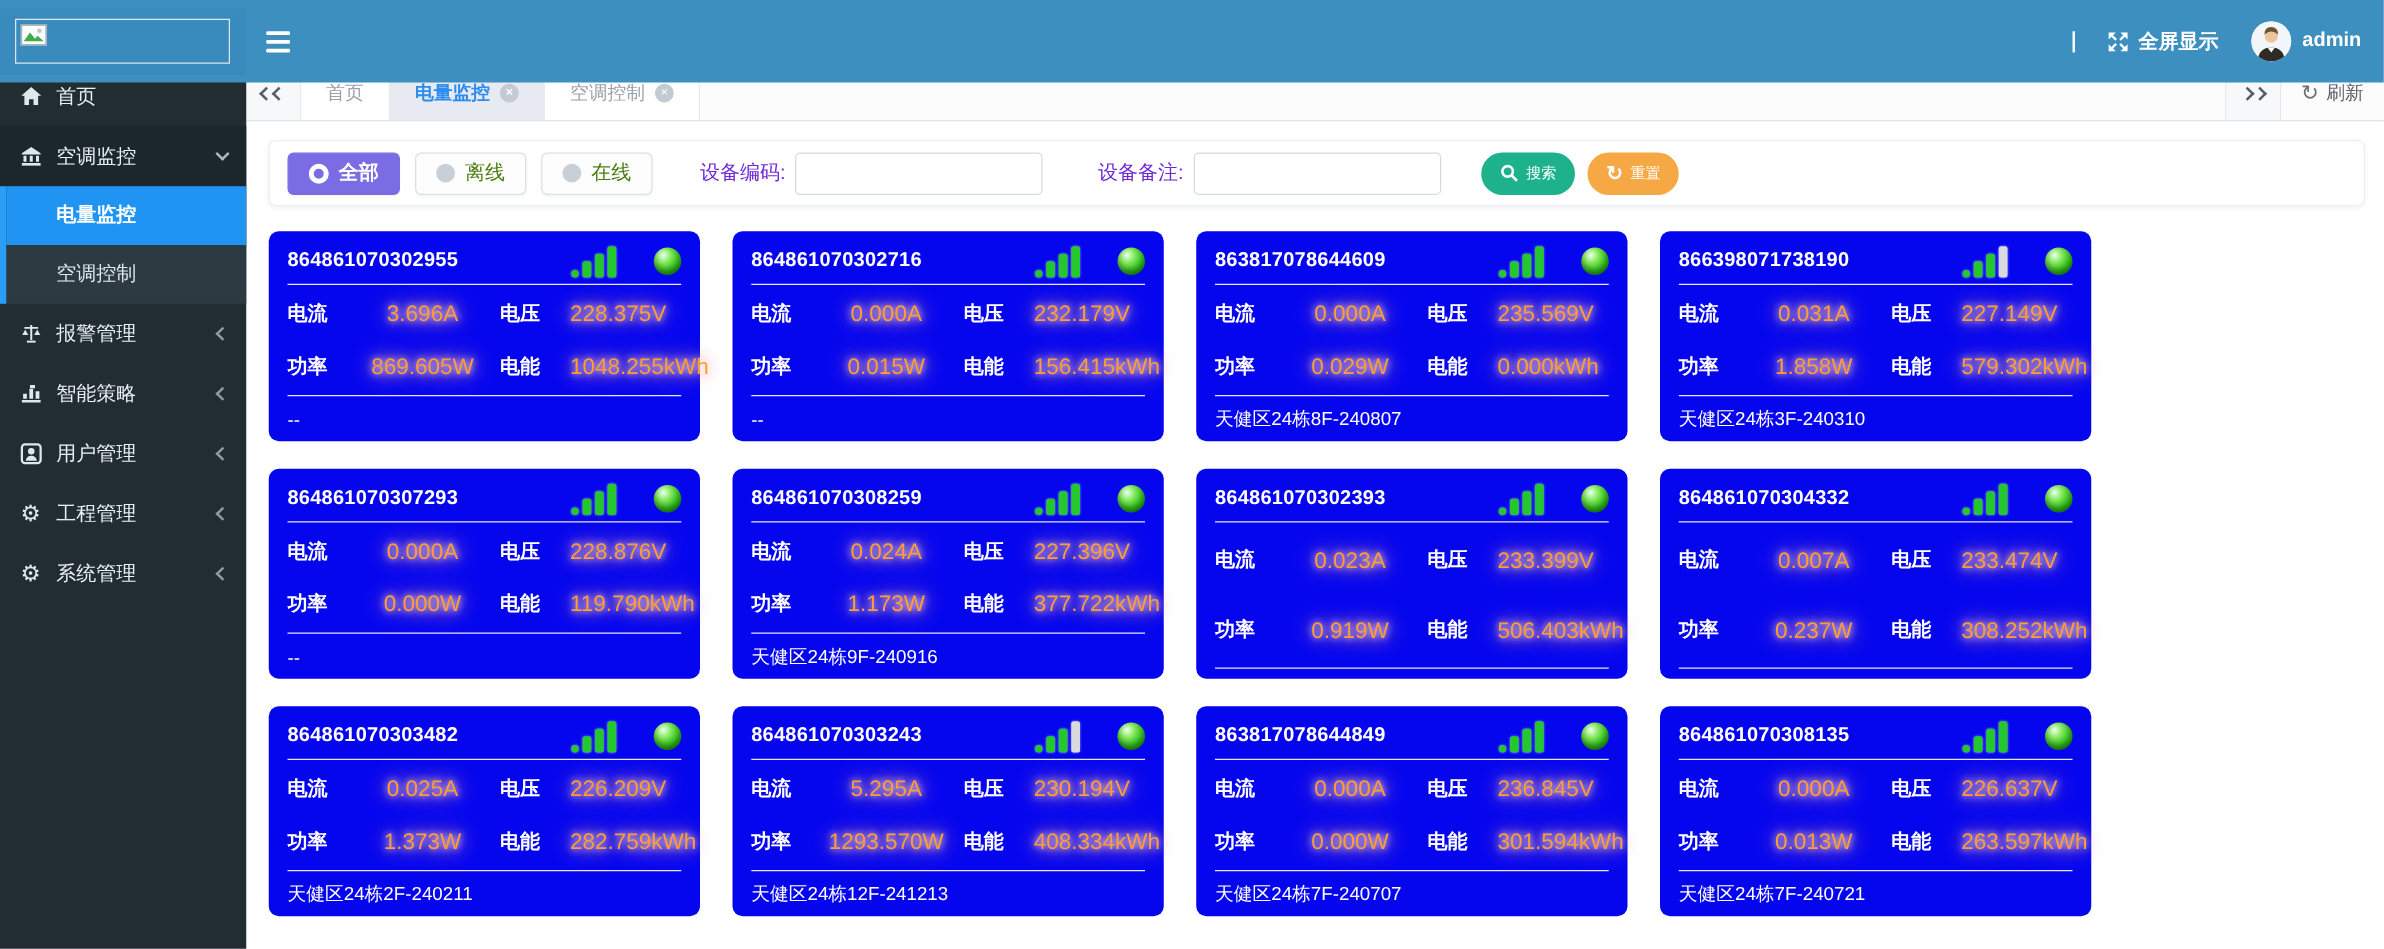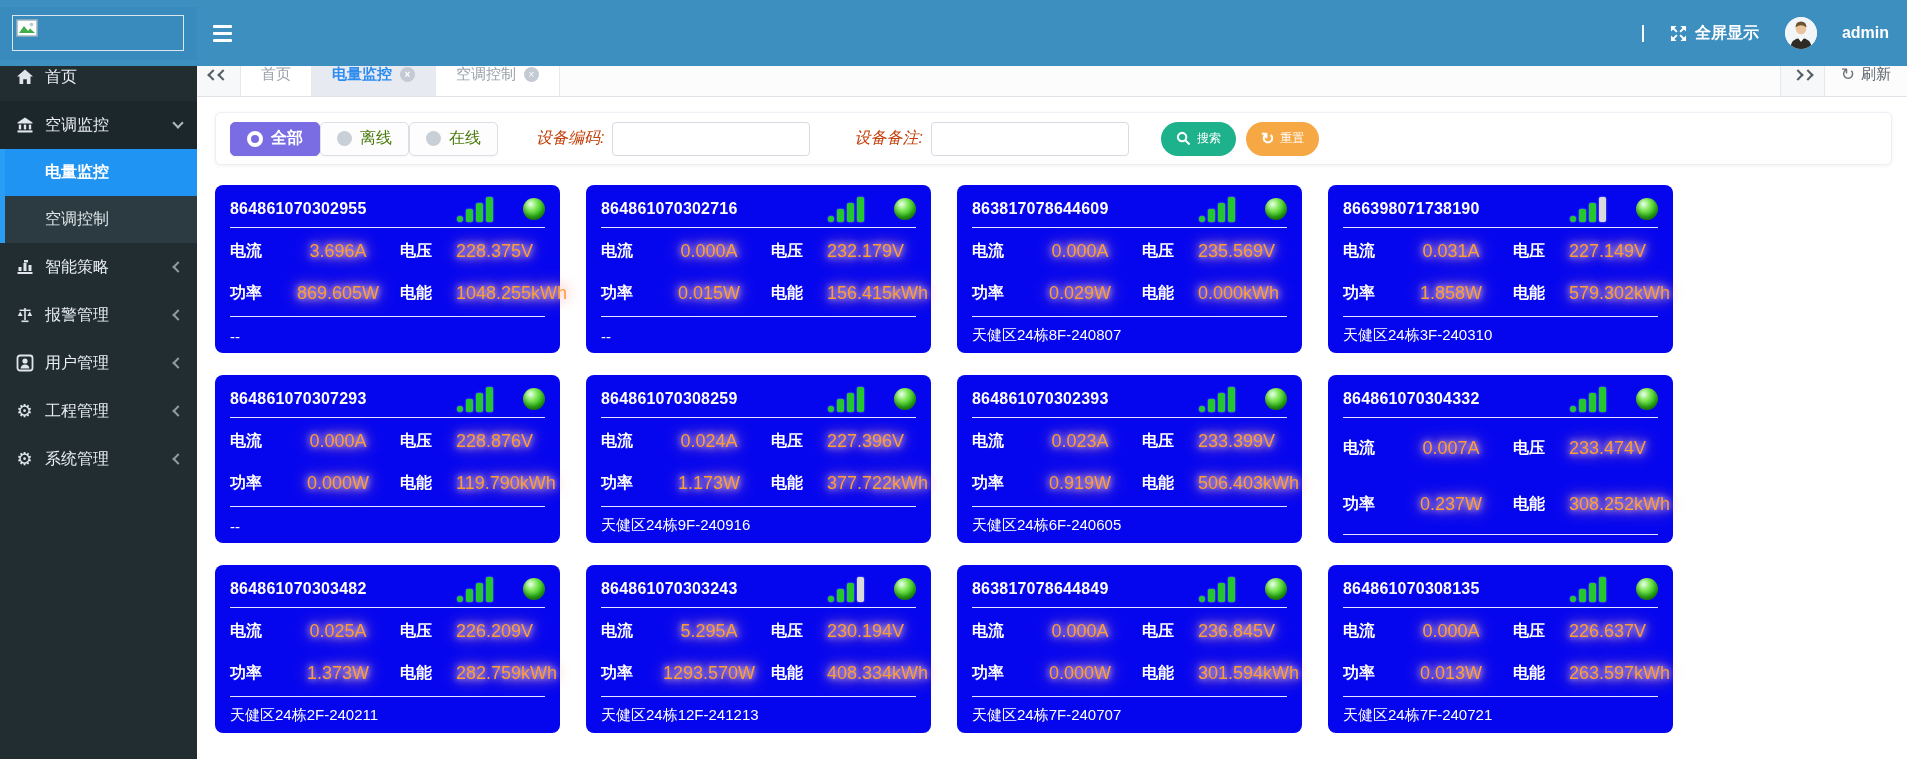--- a/index.html
+++ b/index.html
@@ -9,21 +9,21 @@
   .topbar { position:absolute; top:0; left:0; right:0; height:66px; background:#3d8fc0; z-index:5; display:flex; align-items:center; }
   .logo-zone { width:197px; height:53px; background:#3a8bbd; display:flex; align-items:center; padding-left:12px; flex:0 0 auto; }
   .logo-box { width:172px; height:36px; border:1px solid #d9e6ee; display:flex; align-items:flex-start; padding:3px; }
   .hamburger { width:50px; height:53px; display:flex; flex-direction:column; justify-content:center; gap:4px; padding-left:16px; cursor:pointer; }
   .hamburger i { display:block; width:19px; height:3px; background:#fff; border-radius:1px; }
   .topbar-right { margin-left:auto; display:flex; align-items:center; color:#fff; padding-right:18px; gap:26px; }
   .nav-sep { width:2px; height:17px; background:#ffffff; opacity:.95; }
   .fullscreen { display:flex; align-items:center; gap:8px; font-size:16px; font-weight:bold; cursor:pointer; }
   .user-chip { display:flex; align-items:center; gap:9px; cursor:pointer; }
   .avatar { width:32px; height:32px; border-radius:50%; background:#f2f5f7; overflow:hidden; }
-  .username { font-size:16px; font-weight:bold;margin-left:16px; }
+  .username { font-size:16px; font-weight:bold; }
 
   
   .sidebar { position:absolute; top:53px; left:0; bottom:0; width:197px; background:#222d32; z-index:4; }
   .side-item { height:48px; display:flex; align-items:center; gap:11px; padding:0 15px; color:#e9eff2; font-size:16px; cursor:pointer; }
   .side-item .mi { width:19px; height:19px; flex:0 0 auto; display:flex; align-items:center; justify-content:center; color:#dfe7eb; }
   .side-item.open { background:#1c272b; }
   .chev-d { width:8px; height:8px; border:solid #aeb9bf; border-width:0 2px 2px 0; transform:rotate(45deg); margin-left:auto; margin-top:-4px; }
   .chev-l { width:8px; height:8px; border:solid #8d9ba3; border-width:0 0 2px 2px; transform:rotate(45deg); margin-left:auto; }
   .submenu { background:#2c3b41; border-left:5px solid #2a9df4; }
   .sub-item { height:47px; display:flex; align-items:center; padding-left:40px; color:#dde5e9; font-size:16px; cursor:pointer; }
@@ -42,26 +42,26 @@
   .dbl-chev.rt i { border-width:2px 2px 0 0; margin-right:0; margin-left:2px; }
   .tab { display:flex; align-items:center; gap:8px; padding:0 20px; font-size:15px; color:#99a1a9; border-right:1px solid #e8ebee; cursor:pointer; background:#fff; }
   .tab.active { background:#e7eaf1; color:#2d8cf0; font-weight:bold; }
   .close-ic { width:15px; height:15px; border-radius:50%; background:#c4cad3; color:#fff; font-size:10px; display:flex; align-items:center; justify-content:center; cursor:pointer; }
   .close-ic::before { content:"\00D7"; }
   .refresh-btn { display:flex; align-items:center; gap:6px; padding:0 16px; font-size:15px; color:#5b6269; border-left:1px solid #e5e8ec; cursor:pointer; background:#fcfcfd; }
   .refresh-btn::before { content:"\21BB"; font-size:17px; color:#6b7278; }
 
   
   .filter-panel { margin:15px 15px 0 18px; height:53px; border:1px solid #ecEFf4; border:1px solid #ecf0f4; border-radius:6px; box-shadow:0 1px 4px rgba(0,0,0,.06); display:flex; align-items:center; padding:0 14px; background:#fff; }
-  .radio-group { display:flex; gap:0; }
+  .radio-group { display:flex; gap:12px; }
   .radio-pill { height:34px; display:flex; align-items:center; gap:8px; padding:0 16px; border-radius:5px; font-size:16px; cursor:pointer; border:1px solid #dcdfe5; background:#fdfdfe; color:#4d7c0f; box-shadow:0 1px 2px rgba(0,0,0,.04); }
   .radio-pill.selected { background:#7a6ce2; border-color:#7a6ce2; color:#fff; font-weight:bold; }
   .radio-dot { width:15px; height:15px; border-radius:50%; background:#c9cfd7; }
   .radio-pill.selected .radio-dot { background:transparent; border:4px solid #fff; width:16px; height:16px; }
-  .filter-label { font-size:16px; color:#c2410c; margin-left:38px;font-style:italic; }
+  .filter-label { font-size:16px; color:#6d28d9; margin-left:38px; }
   .filter-label.second { margin-left:44px; }
   .filter-input { width:198px; height:34px; border:1px solid #d6dbe1; border-radius:4px; margin-left:8px; font-size:15px; padding:0 8px; outline:none; background:#fff; }
   .btn { height:34px; border:none; border-radius:17px; color:#fff; font-size:12px; display:flex; align-items:center; gap:6px; padding:0 15px; cursor:pointer; font-family:inherit; }
   .btn.search { background:#1db18c; margin-left:32px; }
   .btn.reset { background:#f6a844; margin-left:10px; }
   .btn.reset::before { content:"\21BB"; font-size:16px; font-weight:bold; }
 
   
   .device-grid { margin:20px 0 0 18px; display:grid; grid-template-columns:repeat(4,345px); column-gap:26px; row-gap:22px; }
   .card { width:345px; height:168px; background:#0505ee; border-radius:8px; padding:6px 15px 8px 15px; color:#fff; display:flex; flex-direction:column; cursor:pointer; }
@@ -155,42 +155,42 @@
       <span>电量监控</span>
     </div>
     <div class="sub-item">
       <span>空调控制</span>
     </div>
   </div>
 
   <div class="side-item">
     <span class="mi">
       <svg width="18" height="18" viewBox="0 0 18 18" fill="currentColor">
+        <rect x="8.2" y="2" width="1.6" height="12"></rect>
+        <rect x="3.5" y="3.6" width="11" height="1.4"></rect>
+        <path d="M4.2 5.5 L1.8 10 h4.8 Z"></path>
+          <path d="M13.8 5.5 L11.4 10 h4.8 Z"></path>
+        <rect x="5.5" y="14.5" width="7" height="1.6"></rect>
+      </svg>
+    </span>
+    <span>报警管理</span>
+    <span class="chev-l"></span>
+  </div>
+
+  <div class="side-item">
+    <span class="mi">
+      <svg width="18" height="18" viewBox="0 0 18 18" fill="currentColor">
         <rect x="1.5" y="14" width="15" height="2"></rect>
         <rect x="2.5" y="9" width="3" height="4"></rect>
           <rect x="7.5" y="5" width="3" height="8"></rect>
           <rect x="12.5" y="7" width="3" height="6"></rect>
         <path d="M8 2 h4 v2.5 h-4 Z"></path>
       </svg>
     </span>
     <span>智能策略</span>
-    <span class="chev-l"></span>
-  </div>
-
-  <div class="side-item">
-    <span class="mi">
-      <svg width="18" height="18" viewBox="0 0 18 18" fill="currentColor">
-        <rect x="8.2" y="2" width="1.6" height="12"></rect>
-        <rect x="3.5" y="3.6" width="11" height="1.4"></rect>
-        <path d="M4.2 5.5 L1.8 10 h4.8 Z"></path>
-          <path d="M13.8 5.5 L11.4 10 h4.8 Z"></path>
-        <rect x="5.5" y="14.5" width="7" height="1.6"></rect>
-      </svg>
-    </span>
-    <span>报警管理</span>
     <span class="chev-l"></span>
   </div>
 
   <div class="side-item">
     <span class="mi">
       <svg width="18" height="18" viewBox="0 0 18 18">
         <rect x="1.5" y="1.5" width="15" height="15" rx="2.5" fill="none" stroke="currentColor" stroke-width="1.8"></rect>
         <circle cx="9" cy="7" r="2.6" fill="currentColor"></circle>
         <path d="M4.5 14.5 q0.8 -4 4.5 -4 q3.7 0 4.5 4 Z" fill="currentColor"></path>
       </svg>
@@ -447,21 +447,20 @@
       <span class="lbl">电流</span>
       <span class="val">0.023A</span>
       <span class="lbl">电压</span>
       <span class="val rt">233.399V</span>
       <span class="lbl">功率</span>
       <span class="val">0.919W</span>
       <span class="lbl">电能</span>
       <span class="val rt">506.403kWh</span>
     </div>
     <div class="card-sep"></div>
-    <div class="card-loc">天健区24栋6F-240605</div>
   </div>
 
   <div class="card">
     <div class="card-head">
       <span class="dev-id">864861070304332</span>
       <span class="signal">
             <i class="b1"></i>
             <i class="b2"></i>
             <i class="b3"></i>
             <i class="b4"></i>

